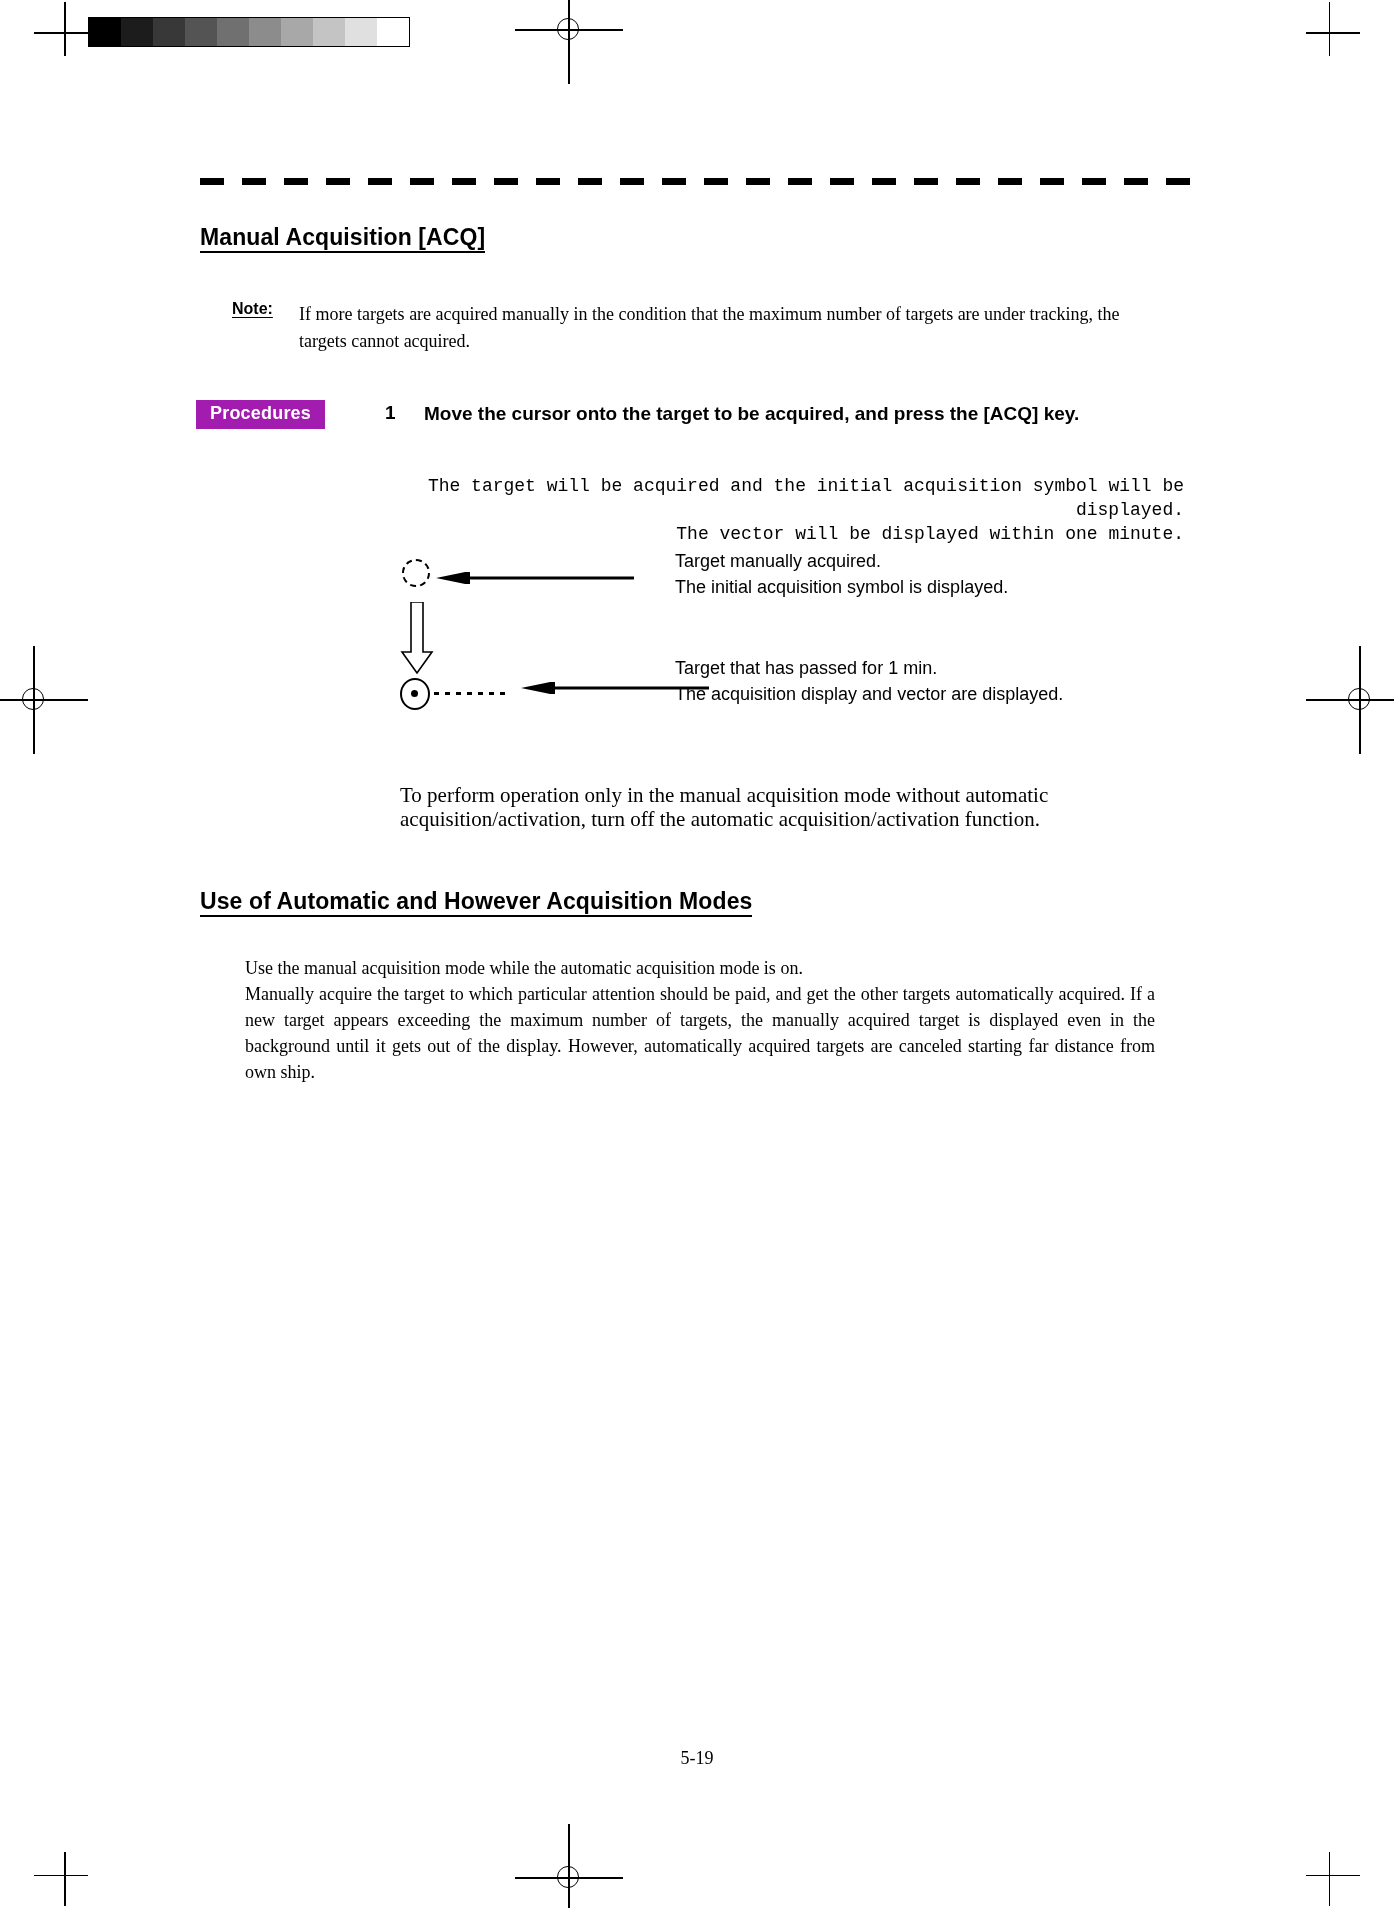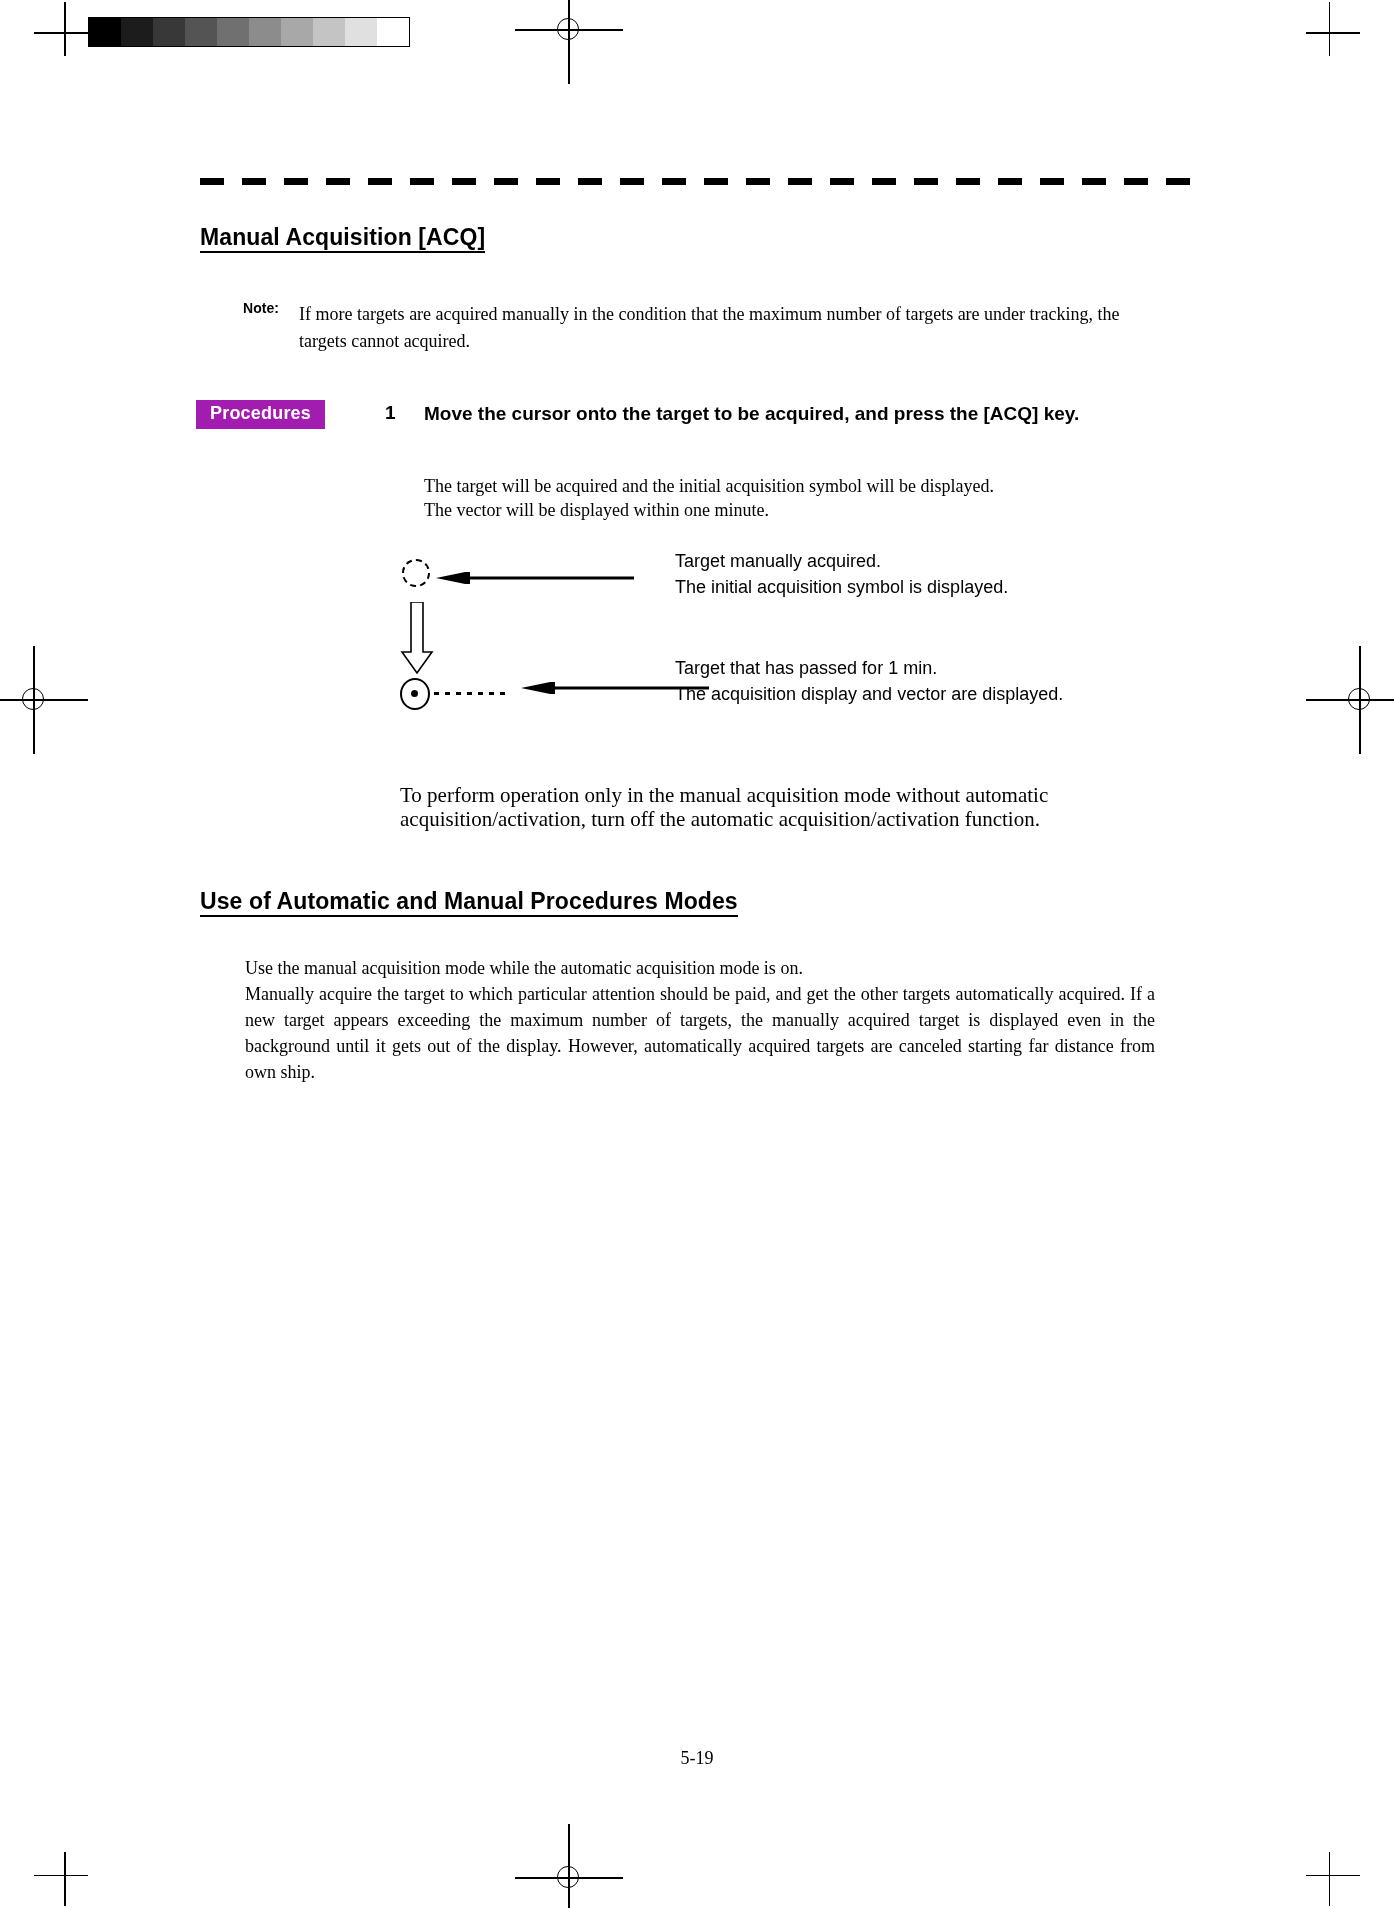--- a/index.html
+++ b/index.html
@@ -146,24 +146,24 @@
     left: 232px;
     top: 300px;
     width: 920px;
   }
   .note-label {
     position: absolute;
     left: 0;
     top: 0;
     width: 58px;
     font-family: "Liberation Sans", sans-serif;
-    font-size: 14px;
-    font-weight: bold;
+    font-size: 16px;
+    font-weight: bold;
+    text-decoration: underline;
     text-underline-offset: 3px;
-    text-align: center;
   }
   .note-body {
     position: absolute;
     left: 67px;
     top: 1px;
     width: 830px;
     font-family: "Liberation Serif", serif;
     font-size: 18px;
     line-height: 27px;
   }
@@ -201,23 +201,24 @@
     font-size: 19px;
     font-weight: bold;
     line-height: 25px;
   }
 
   .step-desc {
     position: absolute;
     left: 424px;
     top: 474px;
     width: 760px;
-    font-family: Liberation Serif, serif;
+    font-family: Liberation Mono, monospace;
     font-size: 18px;
     line-height: 24px;
+    text-align: right;
   }
 
   .closing-para {
     position: absolute;
     left: 400px;
     top: 783px;
     width: 680px;
     font-family: "Liberation Serif", serif;
     font-size: 21px;
     line-height: 24px;
@@ -438,21 +439,21 @@
       <div>Target that has passed for 1 min.</div>
       <div>The acquisition display and vector are displayed.</div>
     </div>
   </div>
 
   <div class="closing-para">
     <div>To perform operation only in the manual acquisition mode without automatic</div>
     <div>acquisition/activation, turn off the automatic acquisition/activation function.</div>
   </div>
 
-  <h1 class="section-title-2">Use of Automatic and Manual Procedures Modes</h1>
+  <h1 class="section-title-2">Use of Automatic and However Acquisition Modes</h1>
 
   <div class="body-para">
     <div class="nojust">Use the manual acquisition mode while the automatic acquisition mode is on.</div>
     <span>Manually acquire the target to which particular attention should be paid, and get the other targets automatically acquired.  If a new target appears exceeding the maximum number of targets, the manually acquired target is displayed even in the background until it gets out of the display.  However, automatically acquired targets are canceled starting far distance from own ship.</span>
   </div>
 
   <div class="page-number">5-19</div>
 </div>
 
 </body></html>

